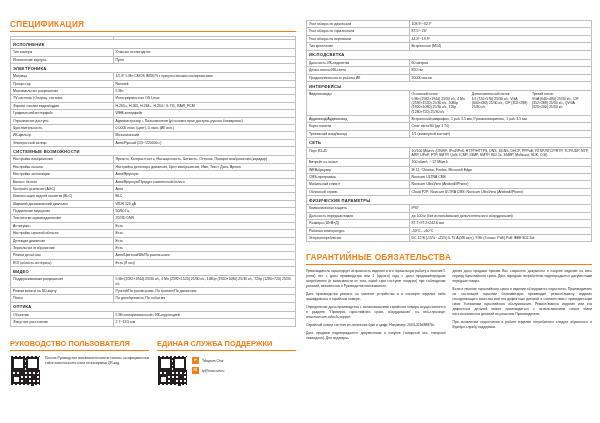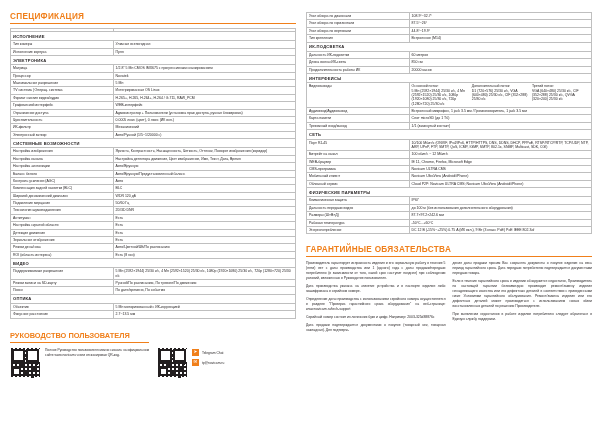--- a/index.html
+++ b/index.html
@@ -3,21 +3,21 @@
 <meta charset="utf-8">
 <style>
   * { box-sizing: border-box; margin: 0; padding: 0; }
   html, body {
     width: 600px; height: 423px;
     background: #ffffff;
     font-family: "Liberation Sans", sans-serif;
     color: #231f20;
     overflow: hidden;
   }
-  .page { position: relative; width: 600px; height: 423px; padding: 12px 10px 8px 10px; display: flex; gap: 10px; }
+  .page { position: relative; width: 600px; height: 423px; padding: 20px 10px 8px 10px; display: flex; gap: 10px; }
   .col { width: 286px; flex: 0 0 286px; }
 
   
   .sec-head {
     font-size: 8.2px; font-weight: bold; letter-spacing: .3px;
     color: #f07f1a; text-transform: uppercase;
     padding-bottom: 2px; margin-bottom: 4px;
     border-bottom: 1.4px solid #f07f1a;
   }
 
@@ -266,20 +266,21 @@
               <div class="qr-c" style="left: 9px; top: 16px;"></div>
               <div class="qr-c" style="left: 22px; top: 20px;"></div>
               <div class="qr-c" style="left: 14px; top: 24px;"></div>
               <div class="qr-c" style="left: 20px; top: 27px;"></div>
               <div class="qr-c" style="left: 24px; top: 14px;"></div>
             </div>
             <div class="promo-text">Полное Руководство пользователя можно скачать на официальном сайте www.novicam.ru или отсканировав QR-код.</div>
           </div>
         </div>
         <div class="promo-col">
+          <div class="promo-title">ЕДИНАЯ СЛУЖБА ПОДДЕРЖКИ</div>
           <div class="promo-body">
             <div class="qr">
               <div class="qr-b"></div>
               <div class="qr-c" style="left: 13px; top: 6px;"></div>
               <div class="qr-c" style="left: 18px; top: 11px;"></div>
               <div class="qr-c" style="left: 9px; top: 16px;"></div>
               <div class="qr-c" style="left: 22px; top: 20px;"></div>
               <div class="qr-c" style="left: 14px; top: 24px;"></div>
               <div class="qr-c" style="left: 20px; top: 27px;"></div>
               <div class="qr-c" style="left: 24px; top: 14px;"></div>

